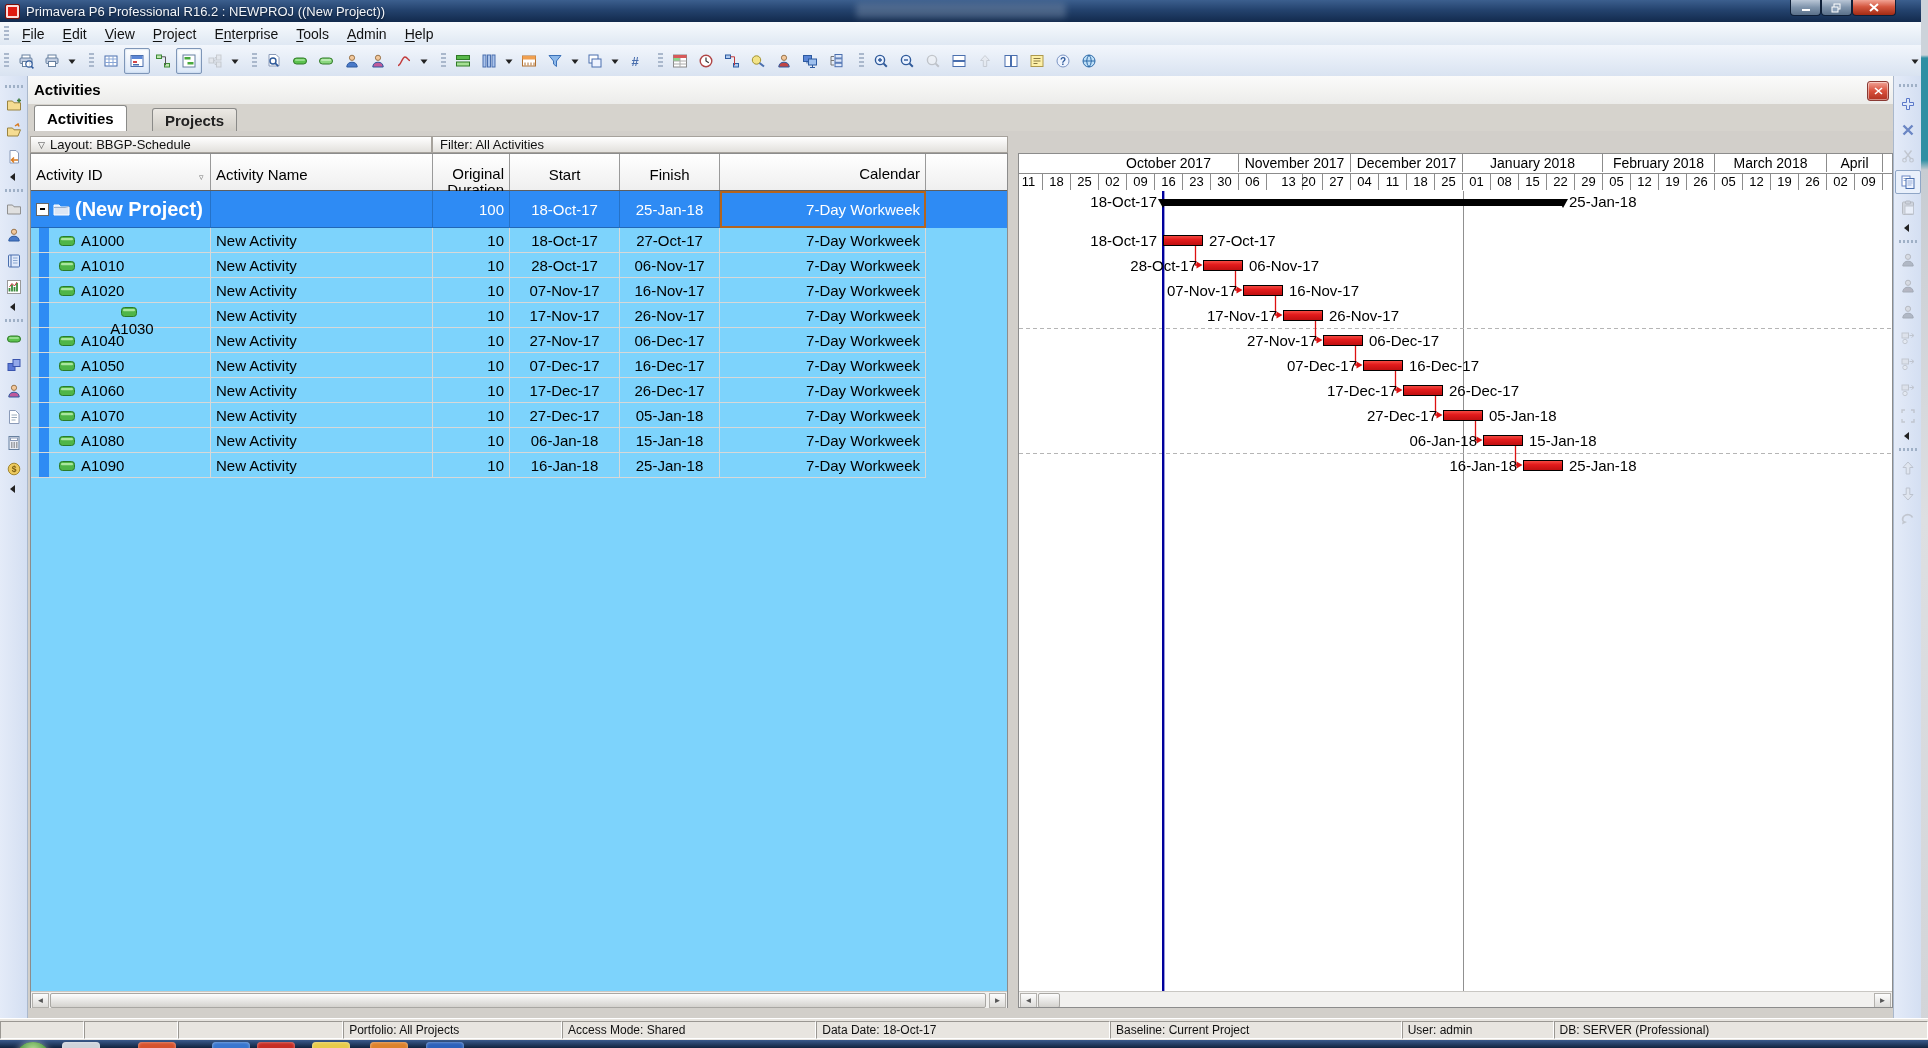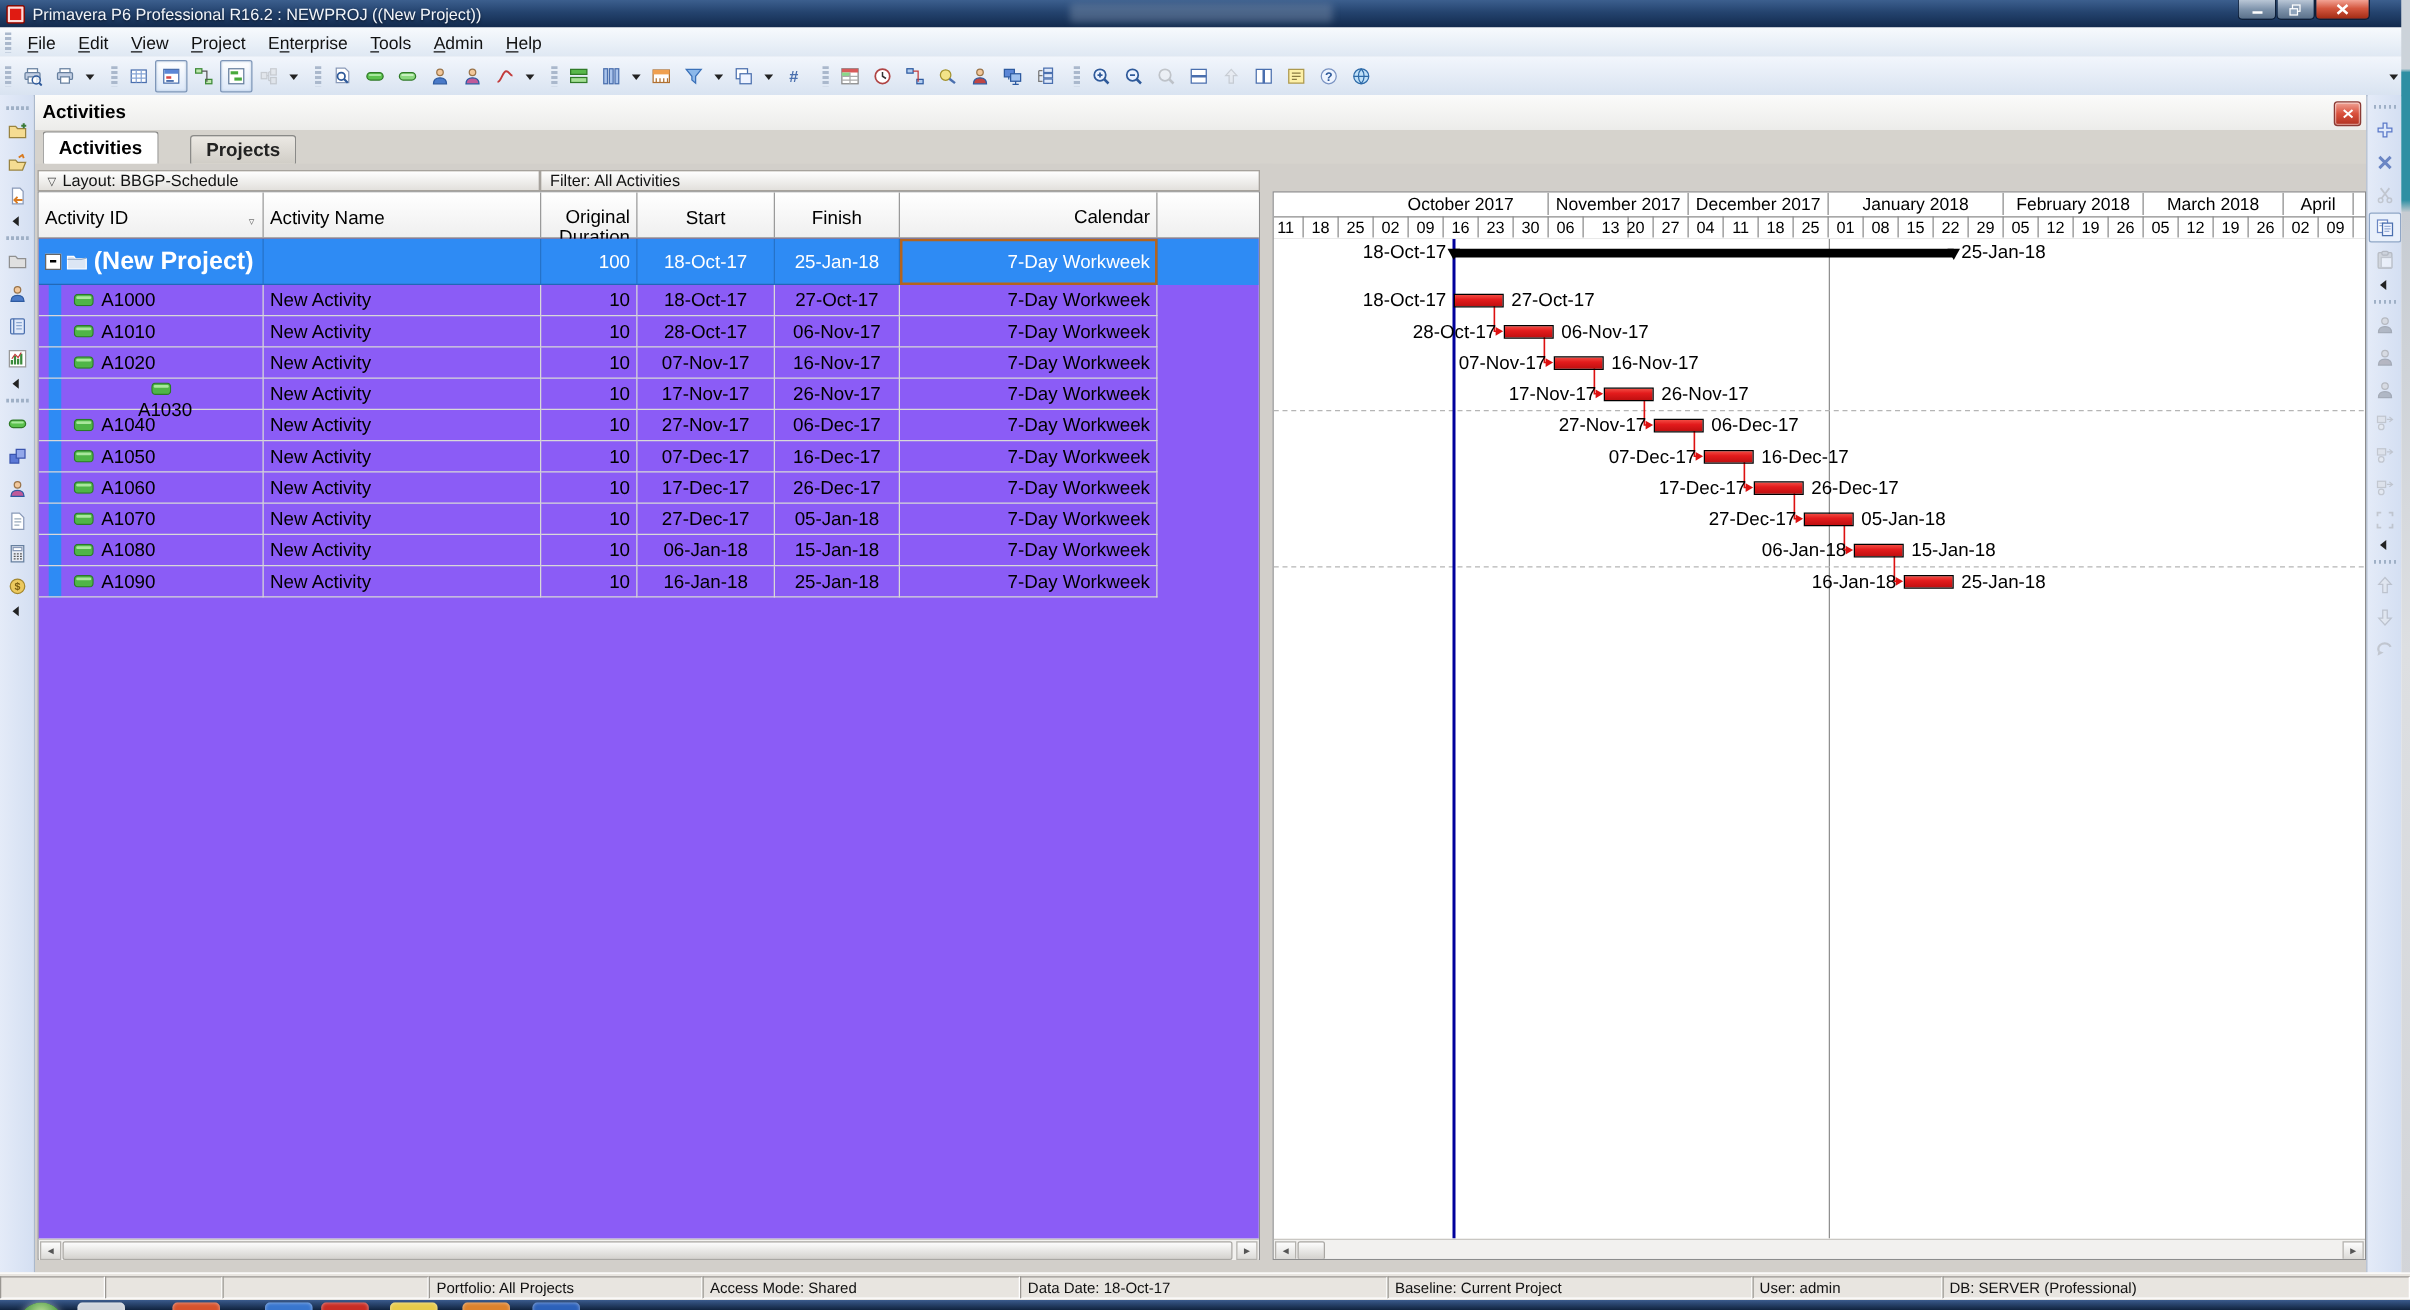--- a/index.html
+++ b/index.html
@@ -52,21 +52,21 @@
   .pane{position:absolute;top:22px;height:855px;background:#fff;border:1px solid #8c8c8c;box-sizing:border-box;}
   #lpane{left:2px;width:978px;}
   .splitter{position:absolute;left:980px;top:0;width:10px;height:887px;background:#d2cfca;}
   #gantt{left:990px;width:875px;overflow:hidden;}
   
   .thead{position:absolute;left:0;top:0;width:976px;height:37px;background:linear-gradient(180deg,#ffffff,#efefef);border-bottom:1px solid#5e5e5e;box-sizing:border-box;}
   .hcell{position:absolute;top:0;height:36px;border-right:1px solid #9a9a9a;box-sizing:border-box;font-size:15px;color:#000;display:flex;align-items:flex-start;padding:12px 5px;}
   .hcell.r{justify-content:flex-end;text-align:right;line-height:16px;}
   .hcell.c{justify-content:center;}
   .sortglyph{position:absolute;font-size:9px;color:#777;}
-  .trows{position:absolute;left:0;top:37px;width:976px;height:800px;overflow:hidden;background:#8b5cf6;}
+  .trows{position:absolute;left:0;top:37px;width:976px;height:800px;overflow:hidden;background:#7dd3fc;}
   .bluestrip{position:absolute;left:8px;top:0;width:10px;height:287px;}
   .trow{position:absolute;left:0;width:976px;box-sizing:border-box;}
   .tcell{position:absolute;top:0;bottom:0;border-right:1px solid #d8d8d8;border-bottom:1px solid #d8d8d8;box-sizing:border-box;font-size:15px;color:#000;display:flex;align-items:center;padding:0 5px;white-space:nowrap;overflow:visible;}
   .tcell.r{justify-content:flex-end;}
   .tcell.c{justify-content:center;}
   .trow.sum .tcell{border-right-color:rgba(0,0,0,.18);border-bottom-color:rgba(0,0,0,.25);color:#fff;}
   .sumtitle{font-size:20px;font-weight:bold;color:#fff;white-space:nowrap;display:flex;align-items:center;}
   .mbox{width:11px;height:11px;background:#fff;border:1px solid #666;display:inline-flex;align-items:center;justify-content:center;margin-right:4px;}
   .mbox:before{content:"";width:5px;height:1.5px;background:#000;display:block;}
   .selbox{position:absolute;pointer-events:none;border:2px solid #b4641e;box-sizing:border-box;}

